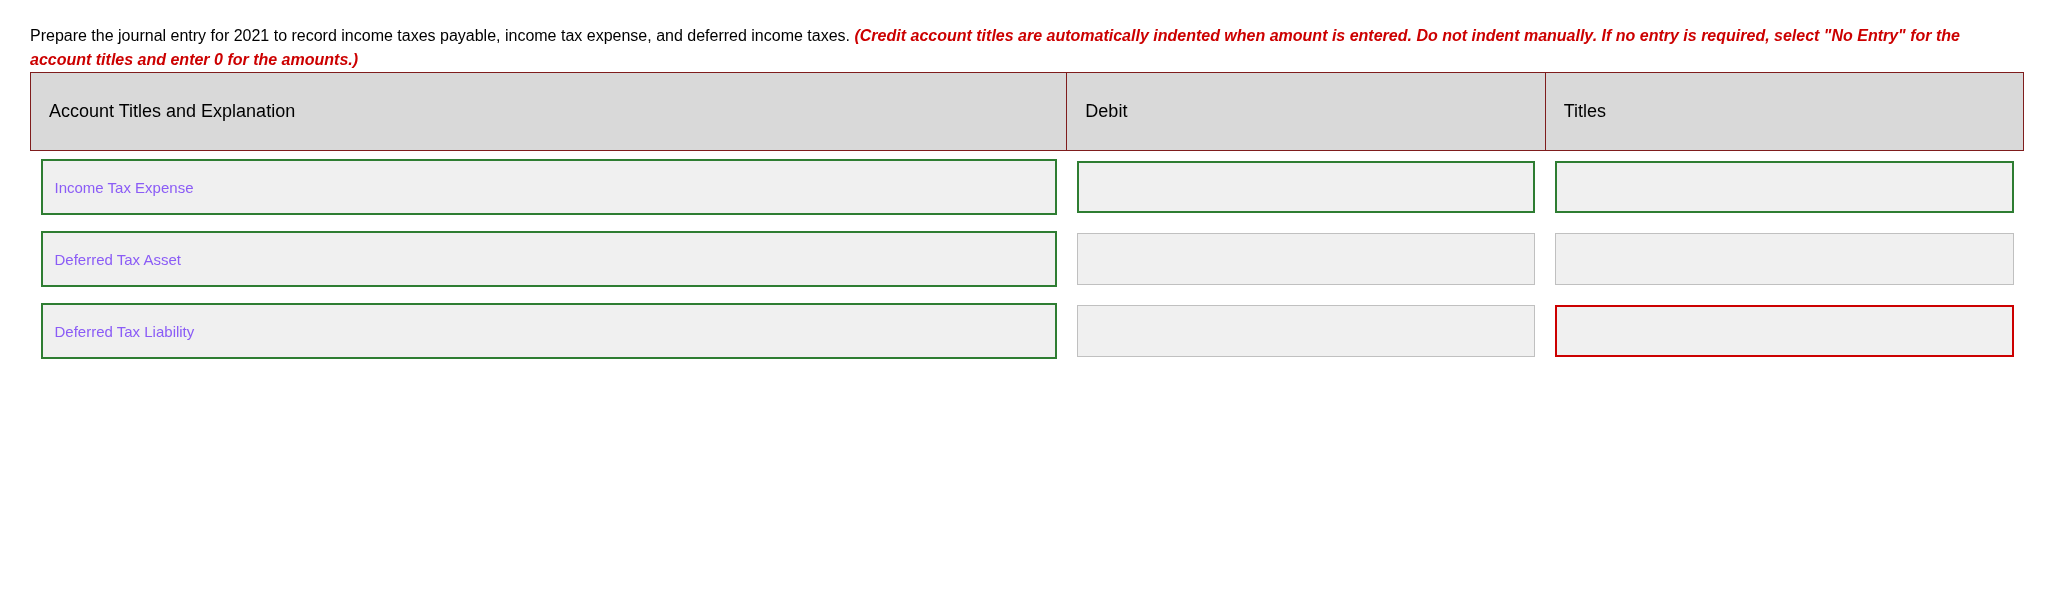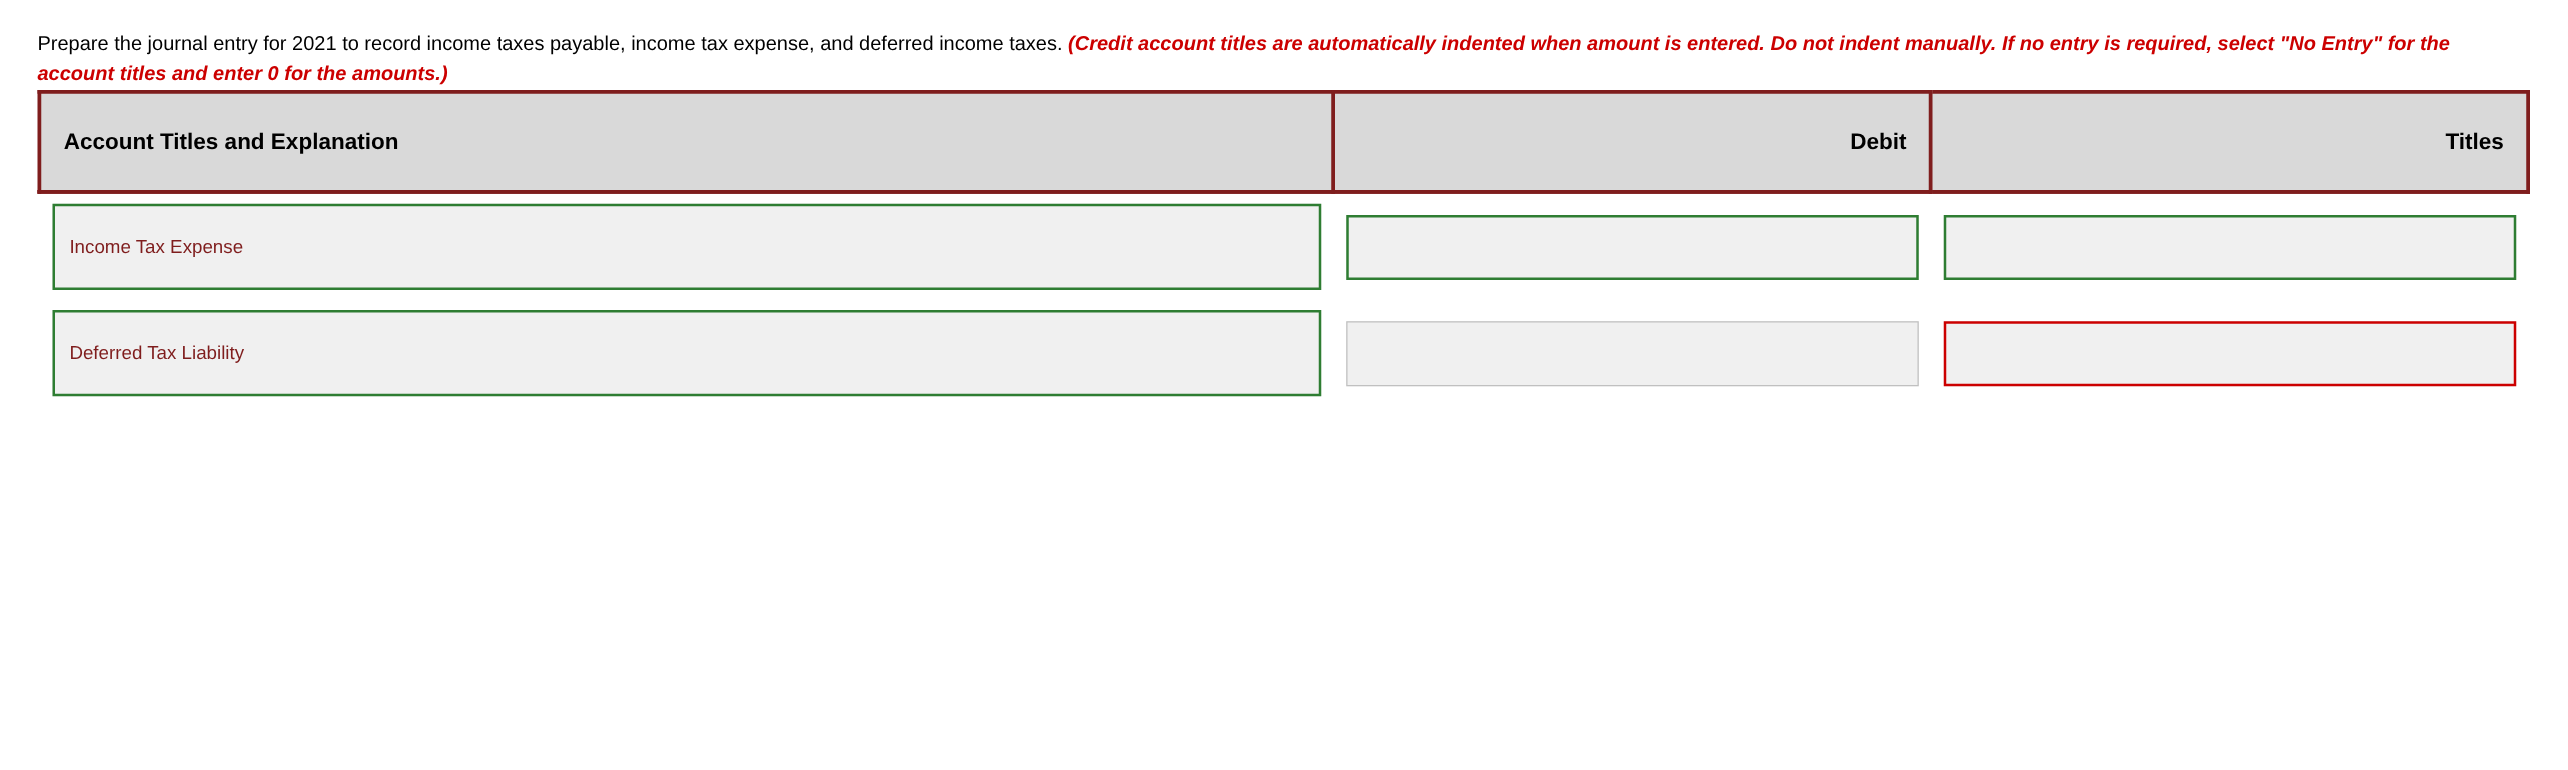--- a/index.html
+++ b/index.html
@@ -35,26 +35,26 @@
     }
 
     .journal-table thead tr {
       background-color: #d9d9d9;
     }
 
     .journal-table thead th {
       padding: 28px 18px;
       text-align: left;
       font-size: 18px;
-      font-weight: bold;
-      border: 3px solid #7f1d1d;
+      font-weight: normal;
+      border: 1px solid #7f1d1d;
     }
 
     .journal-table thead th.center {
-      text-align: right;
+      text-align: left;
     }
 
     .journal-table tbody tr {
       background-color: #ffffff;
     }
 
     .journal-table tbody td {
       padding: 8px 10px;
       border: none;
     }
@@ -66,26 +66,26 @@
     .journal-table tbody td.debit-col {
       width: 24%;
     }
 
     .journal-table tbody td.credit-col {
       width: 24%;
     }
 
     .account-input {
       width: 100%;
-      height: 69px;
+      height: 56px;
       border: 2px solid #2e7d32;
       background-color: #f0f0f0;
       padding: 6px 12px;
       font-size: 15px;
-      color: #7f1d1d;
+      color: #8b5cf6;
       outline: none;
     }
 
     .debit-input {
       width: 100%;
       height: 52px;
       border: 2px solid #2e7d32;
       background-color: #f0f0f0;
       padding: 6px 12px;
       font-size: 15px;
@@ -149,20 +149,31 @@
         <input type="text" class="account-input" value="Income Tax Expense" style="">
       </td>
       <td class="debit-col">
         <input type="text" class="debit-input" value="" style="">
       </td>
       <td class="credit-col">
         <input type="text" class="credit-input-green" value="" style="">
       </td>
     </tr>
 
+    <tr>
+      <td class="account-col">
+        <input type="text" class="account-input" value="Deferred Tax Asset" style="">
+      </td>
+      <td class="debit-col">
+        <input type="text" class="debit-input-light" value="" style="">
+      </td>
+      <td class="credit-col">
+        <input type="text" class="debit-input-light" value="" style="">
+      </td>
+    </tr>
 
 
     <tr>
       <td class="account-col">
         <input type="text" class="account-input" value="Deferred Tax Liability" style="">
       </td>
       <td class="debit-col">
         <input type="text" class="debit-input-light" value="" style="">
       </td>
       <td class="credit-col">

